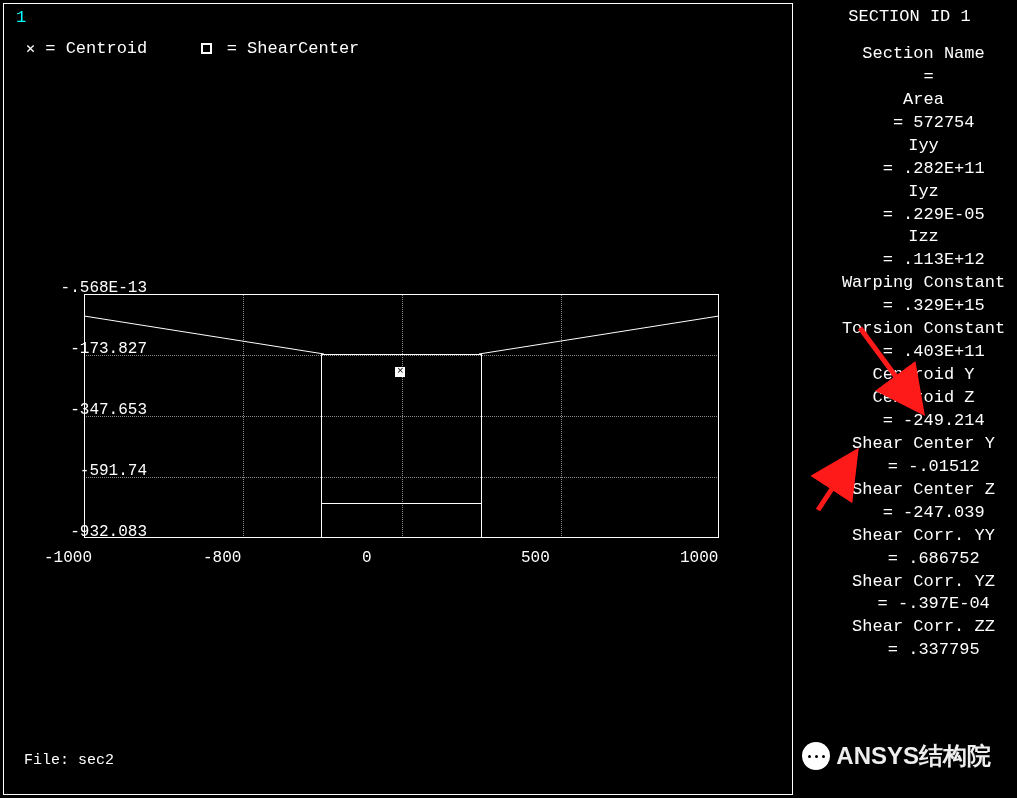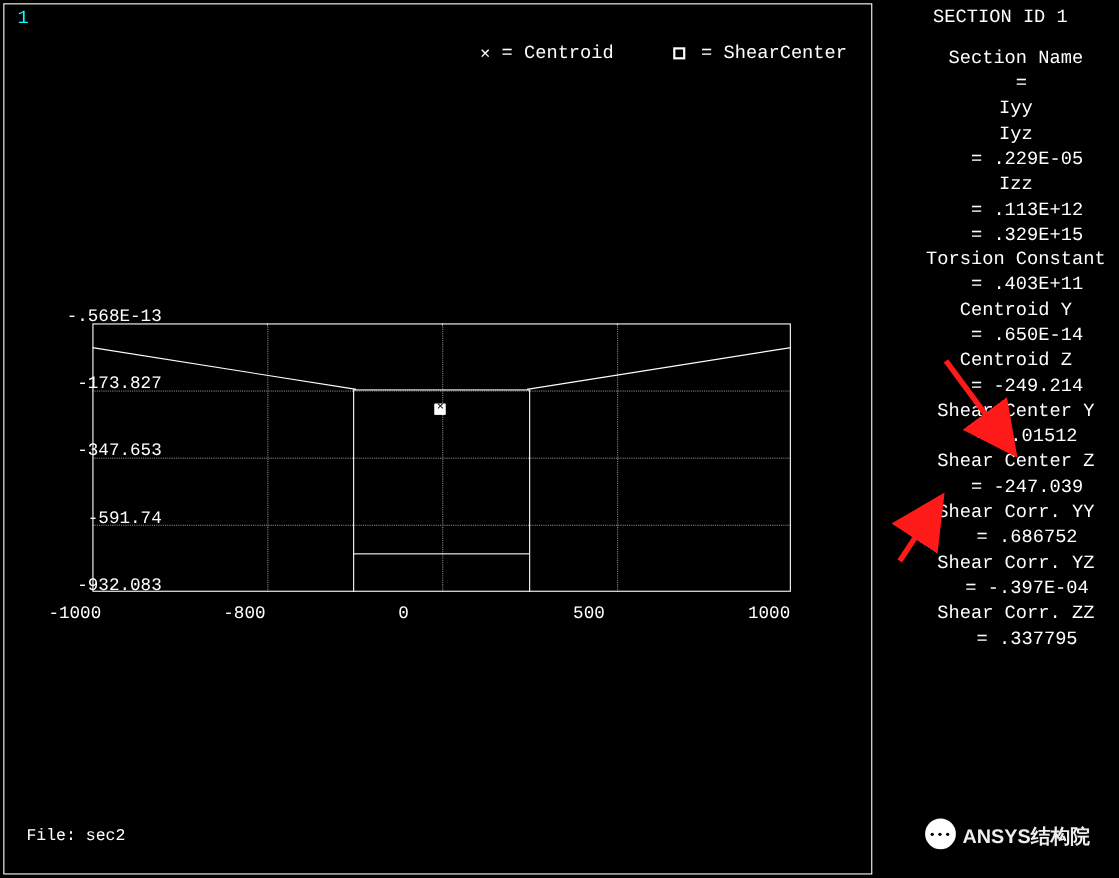--- a/index.html
+++ b/index.html
@@ -16,21 +16,21 @@
       position: absolute; left: 3px; top: 3px;
       width: 790px; height: 792px;
       border: 1px solid #fff;
     }
     .viewport-num {
       position: absolute; left: 12px; top: 4px;
       color: #00ffff;
     }
     .legend {
       position: absolute; top: 35px; left: 0; right: 0;
-      text-align: right;
+      text-align: left;
     }
     .legend-item { display: inline-block; margin: 0 22px; }
     .x-marker { font-weight: bold; font-size: 15px; vertical-align: middle; }
     .sq-marker {
       display: inline-block; width: 11px; height: 11px;
       border: 2px solid #fff; vertical-align: middle; margin-right: 4px;
     }
     .graph {
       position: absolute; left: 80px; top: 290px;
       width: 635px; height: 244px;
@@ -96,23 +96,23 @@
 
     
     .arrow {
       position: absolute; pointer-events: none;
     }
     .arrow svg { display: block; }
 
     
     .wm {
       position: absolute; right: 18px; bottom: 22px;
-      display: flex; align-items: flex-end; gap: 6px;
+      display: flex; align-items: center; gap: 6px;
       font-family: -apple-system, Arial, sans-serif;
-      font-size: 18px; font-weight: 600; color: #eee;
+      font-size: 24px; font-weight: 600; color: #eee;
       background: rgba(0,0,0,.25); padding: 4px 8px; border-radius: 4px;
     }
     .wm .bubble {
       width: 28px; height: 28px; border-radius: 50%;
       background: #fff; display: flex; align-items: center; justify-content: center;
       position: relative;
     }
     .wm .bubble::before, .wm .bubble::after {
       content: ''; width: 3px; height: 3px; background: #000; border-radius: 50%; margin: 0 2px;
     }
@@ -181,40 +181,45 @@
 <div class="side">
   <div class="hdr">
     <div>SECTION ID 1</div>
   </div>
   <div id="entries">
       <div class="entry">
         <div class="lab">Section Name</div>
         <div class="val">  = </div>
       </div>
       <div class="entry">
+        <div class="lab">Area</div>
+        <div class="val">  = 572754</div>
+      </div>
+      <div class="entry">
         <div class="lab">Iyy</div>
+        <div class="val">  = .282E+11</div>
       </div>
       <div class="entry">
         <div class="lab">Iyz</div>
         <div class="val">  = .229E-05</div>
       </div>
       <div class="entry">
         <div class="lab">Izz</div>
         <div class="val">  = .113E+12</div>
       </div>
       <div class="entry">
+        <div class="lab">Warping Constant</div>
         <div class="val">  = .329E+15</div>
       </div>
       <div class="entry">
         <div class="lab">Torsion Constant</div>
         <div class="val">  = .403E+11</div>
       </div>
       <div class="entry">
         <div class="lab">Centroid Y</div>
-        <div class="val">  = .650E-14</div>
       </div>
       <div class="entry">
         <div class="lab">Centroid Z</div>
         <div class="val">  = -249.214</div>
       </div>
       <div class="entry">
         <div class="lab">Shear Center Y</div>
         <div class="val">  = -.01512</div>
       </div>
       <div class="entry">

